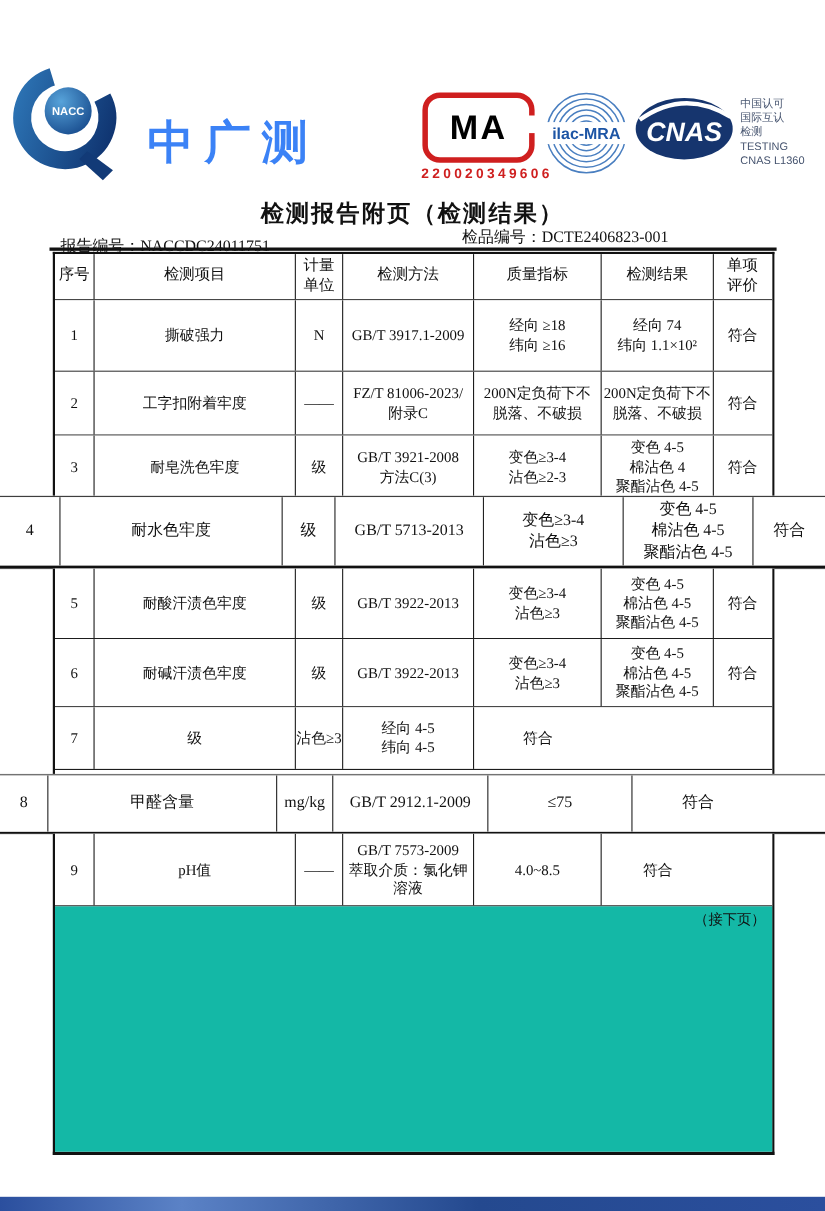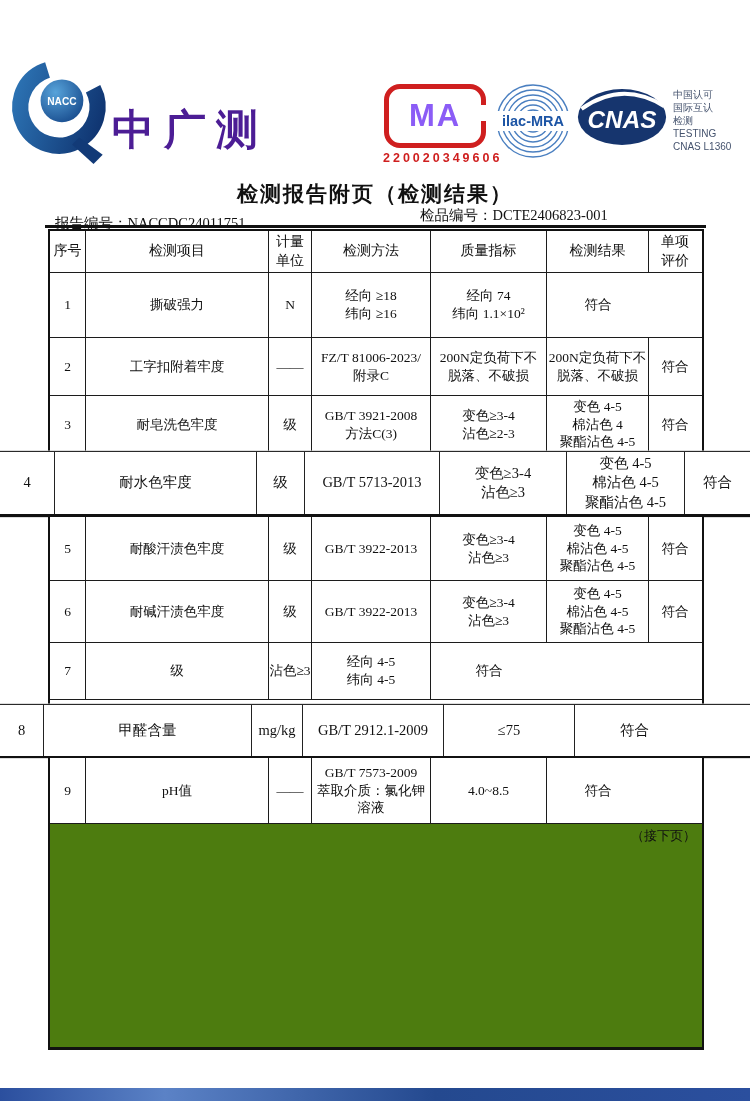--- a/index.html
+++ b/index.html
@@ -1,26 +1,26 @@
 <!DOCTYPE html>
 <html><head>
 <meta charset="utf-8">
 <style>
   html,body{margin:0;padding:0;background:#e8e8e8;}
   .page{position:relative;width:750px;height:1101px;background:#fff;margin:0 auto;overflow:hidden;
         font-family:"Liberation Serif","DejaVu Serif",serif;color:#111;}
   .abs{position:absolute;}
 
   
-  .brand-text{left:112px;top:102px;font-family:Liberation Mono, monospace;
-              font-weight:bold;font-size:42px;letter-spacing:10px;color:#4c1d95;}
+  .brand-text{left:134px;top:102px;font-family:Liberation Mono, monospace;
+              font-weight:bold;font-size:42px;letter-spacing:10px;color:#3b82f6;}
   .cma-wrap{left:383px;top:84px;width:104px;text-align:center;}
   .cma-box{position:relative;width:92px;height:54px;margin:0 auto;border:5px solid #cf1f1f;border-radius:16px;
            display:flex;align-items:center;justify-content:center;
-           font-family:"Liberation Sans","DejaVu Sans",sans-serif;font-weight:bold;font-size:31px;color:#8b5cf6;letter-spacing:2px;}
+           font-family:"Liberation Sans","DejaVu Sans",sans-serif;font-weight:bold;font-size:31px;color:#000000;letter-spacing:2px;}
   .cma-notch{position:absolute;right:-6px;top:16px;width:8px;height:16px;background:#fff;}
   .cma-num{margin-top:3px;font-family:"Liberation Sans","DejaVu Sans",sans-serif;font-weight:bold;
            font-size:12.5px;color:#cf1f1f;letter-spacing:3px;white-space:nowrap;}
   .ilac-wrap{left:494px;top:82px;width:78px;height:78px;}
   .cnas-wrap{left:577px;top:86px;}
   .cnas-cap{left:673px;top:88px;font-family:"Liberation Sans","DejaVu Sans",sans-serif;
             font-size:10px;line-height:1.3;color:#45536e;}
 
   
   .doc-title{left:0;top:180px;width:100%;text-align:center;font-size:21px;font-weight:bold;letter-spacing:2px;}
@@ -47,21 +47,21 @@
 
   
   .strip{position:absolute;left:0;width:750px;box-sizing:border-box;background:#fff;
          border-top:1.5px solid #2a2a2a;box-shadow:0 0 0 0.5px #bbb;}
   #strip-4{top:451px;height:66px;border-bottom:3px solid #111;}
   #strip-8{top:704px;height:54px;border-bottom:2.5px solid #111;}
   .strip .trow{border-bottom:none;height:100%;}
   .strip .cell{border-right:1.5px solid #222;font-size:14.5px;}
   .strip .cell:last-child{border-right:none;}
 
-  .cont-cell{position:relative;box-sizing:border-box;height:223px;background:#4d7c0f;}
+  .cont-cell{position:relative;box-sizing:border-box;height:223px;background:#14b8a6;}
   .cont-note{position:absolute;right:6px;top:3px;font-size:13px;}
 
   .footer-bar{left:0;top:1088px;width:750px;height:13px;
               background:linear-gradient(90deg,#2b4f9e 0%,#5b82c6 22%,#24498f 58%,#2b4f9e 100%);}
 </style>
 </head>
 <body>
 
 <div class="page">
 
@@ -155,20 +155,23 @@
         <div class="cell">
           <div class="ln">1</div>
         </div>
         <div class="cell">
           <div class="ln">撕破强力</div>
         </div>
         <div class="cell">
           <div class="ln">N</div>
         </div>
         <div class="cell">
+          <div class="ln">GB/T 3917.1-2009</div>
+        </div>
+        <div class="cell">
           <div class="ln">经向 ≥18</div>
           <div class="ln">纬向 ≥16</div>
         </div>
         <div class="cell">
           <div class="ln">经向 74</div>
           <div class="ln">纬向 1.1×10²</div>
         </div>
         <div class="cell">
           <div class="ln">符合</div>
         </div>

